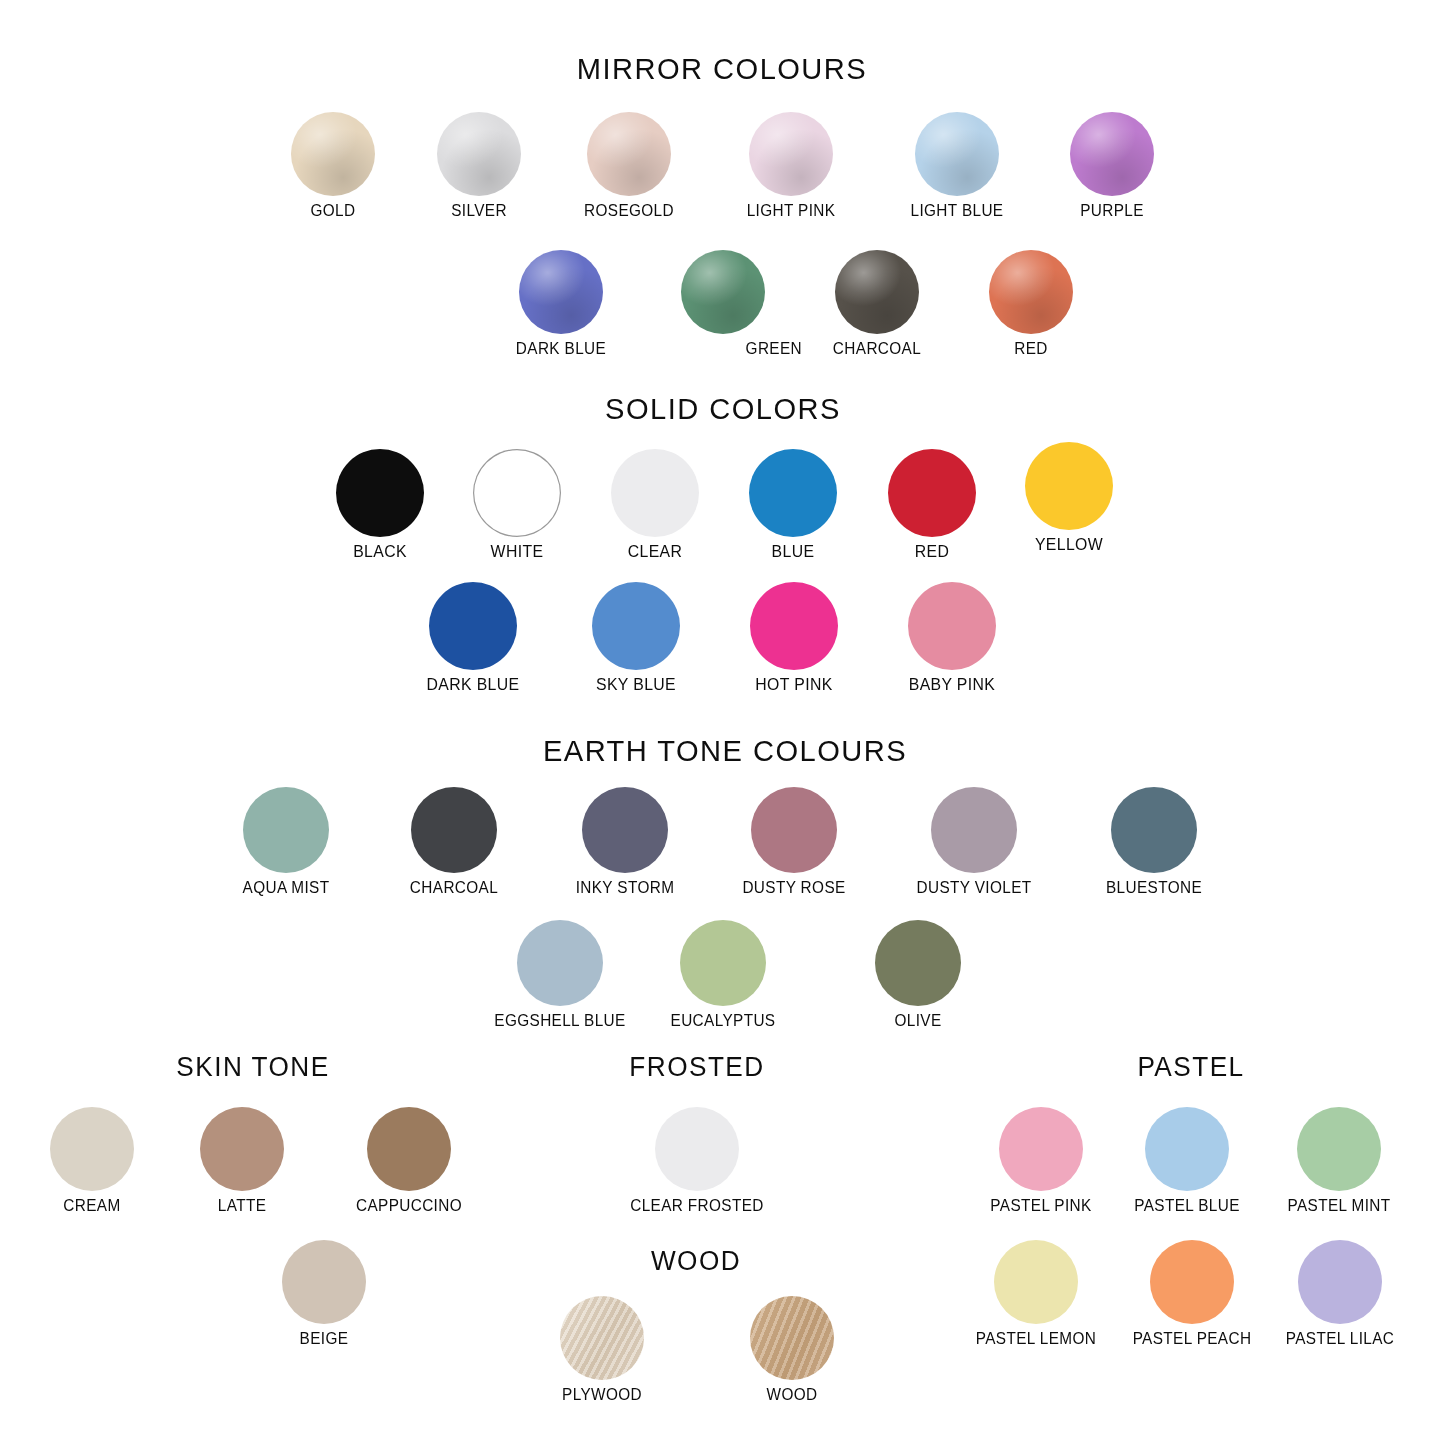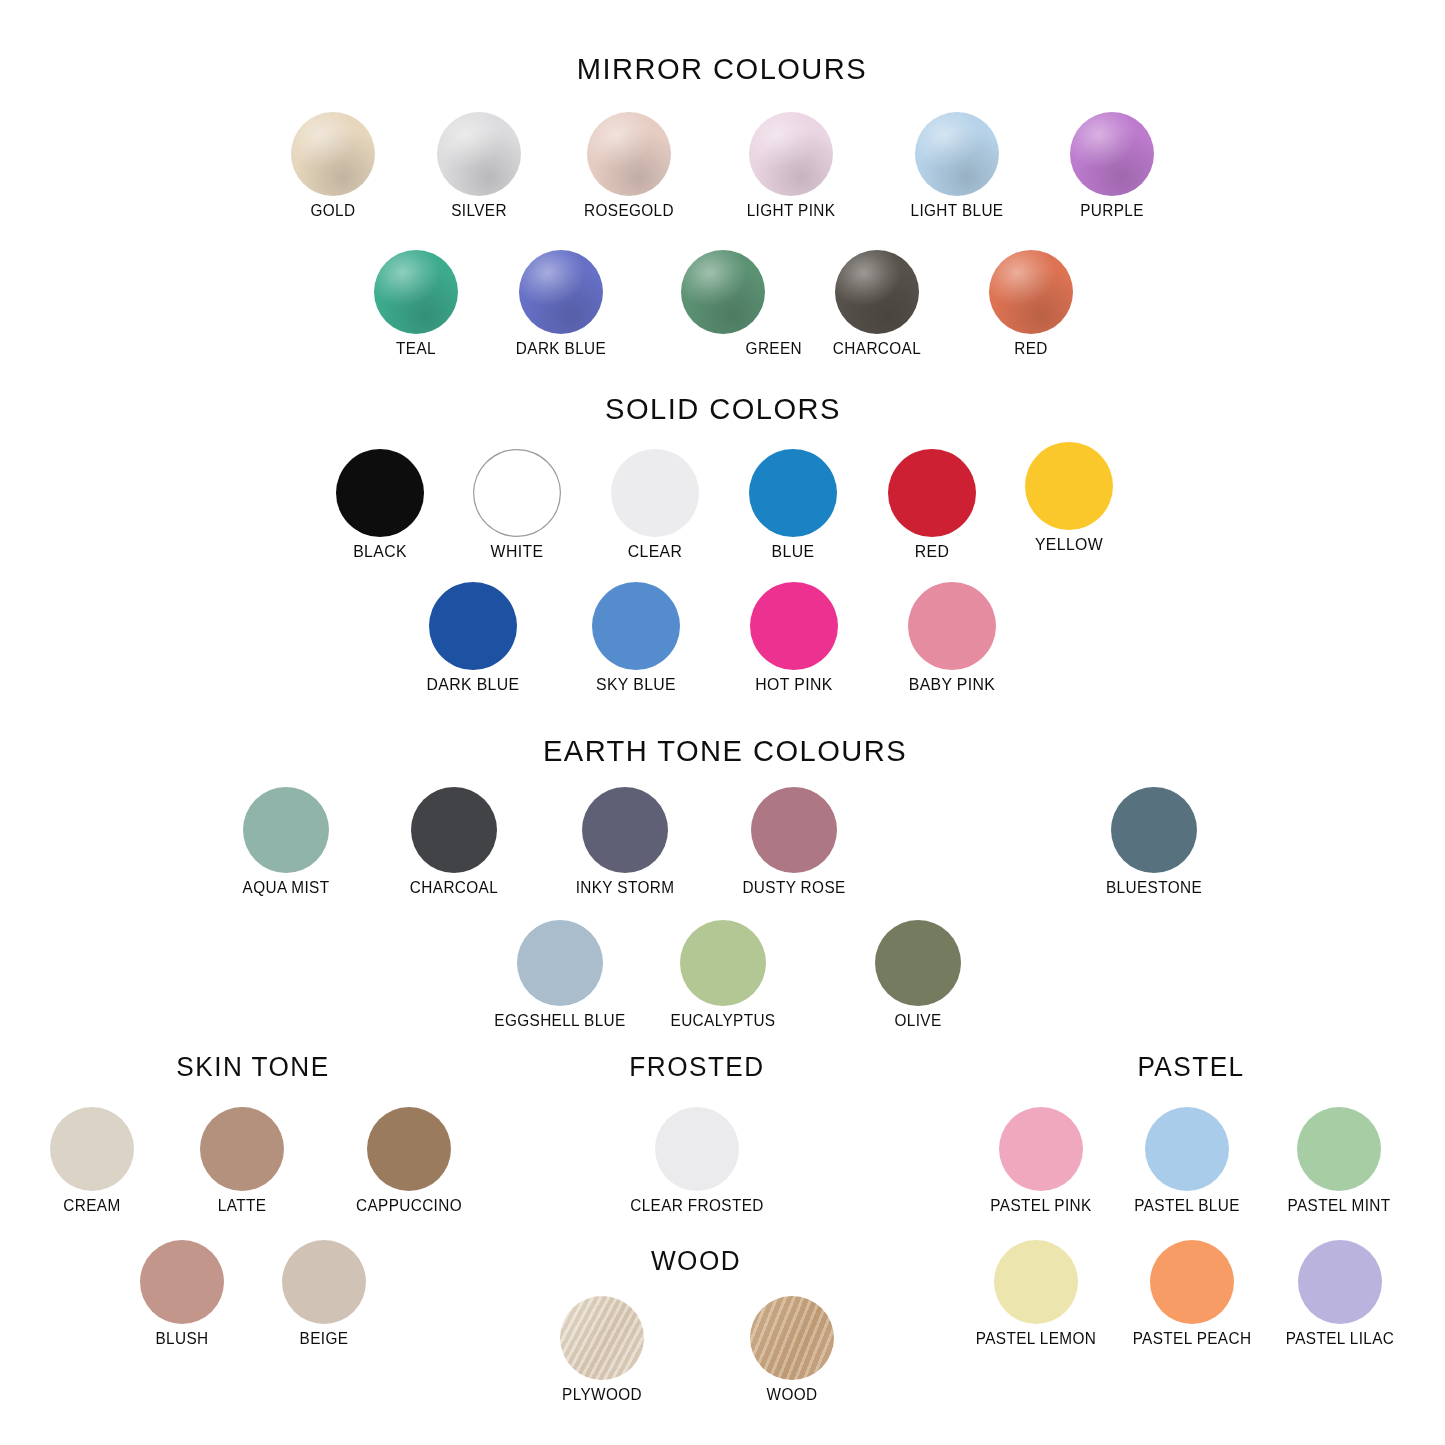--- a/index.html
+++ b/index.html
@@ -94,24 +94,20 @@
       <div class="label">LIGHT PINK</div>
     </div>
     <div class="swatch g-mirror" style="left: 872px; top: 112px; width: 170px;">
       <div class="dot" style="background: radial-gradient(72% 64% at 34% 27%, rgba(255, 255, 255, 0.42) 0%, rgba(255, 255, 255, 0.14) 38%, rgba(255, 255, 255, 0) 62%), radial-gradient(circle at 62% 78%, rgba(0, 0, 0, 0.16) 0%, rgba(0, 0, 0, 0) 58%), rgb(181, 210, 233);"></div>
       <div class="label">LIGHT BLUE</div>
     </div>
     <div class="swatch g-mirror" style="left: 1027px; top: 112px; width: 170px;">
       <div class="dot" style="background: radial-gradient(72% 64% at 34% 27%, rgba(255, 255, 255, 0.42) 0%, rgba(255, 255, 255, 0.14) 38%, rgba(255, 255, 255, 0) 62%), radial-gradient(circle at 62% 78%, rgba(0, 0, 0, 0.16) 0%, rgba(0, 0, 0, 0) 58%), rgb(189, 123, 206);"></div>
       <div class="label">PURPLE</div>
     </div>
-    <div class="swatch g-mirror" style="left: 331px; top: 250px; width: 170px;">
-      <div class="dot" style="background: radial-gradient(72% 64% at 34% 27%, rgba(255, 255, 255, 0.42) 0%, rgba(255, 255, 255, 0.14) 38%, rgba(255, 255, 255, 0) 62%), radial-gradient(circle at 62% 78%, rgba(0, 0, 0, 0.16) 0%, rgba(0, 0, 0, 0) 58%), rgb(61, 171, 142);"></div>
-      <div class="label">TEAL</div>
-    </div>
     <div class="swatch g-mirror" style="left: 476px; top: 250px; width: 170px;">
       <div class="dot" style="background: radial-gradient(72% 64% at 34% 27%, rgba(255, 255, 255, 0.42) 0%, rgba(255, 255, 255, 0.14) 38%, rgba(255, 255, 255, 0) 62%), radial-gradient(circle at 62% 78%, rgba(0, 0, 0, 0.16) 0%, rgba(0, 0, 0, 0) 58%), rgb(102, 112, 198);"></div>
       <div class="label">DARK BLUE</div>
     </div>
     <div class="swatch g-mirror" style="left: 638px; top: 250px; width: 170px; text-align: right;">
       <div class="dot" style="background: radial-gradient(72% 64% at 34% 27%, rgba(255, 255, 255, 0.42) 0%, rgba(255, 255, 255, 0.14) 38%, rgba(255, 255, 255, 0) 62%), radial-gradient(circle at 62% 78%, rgba(0, 0, 0, 0.16) 0%, rgba(0, 0, 0, 0) 58%), rgb(92, 146, 116);"></div>
       <div class="label">GREEN</div>
     </div>
     <div class="swatch g-mirror" style="left: 792px; top: 250px; width: 170px;">
       <div class="dot" style="background: radial-gradient(72% 64% at 34% 27%, rgba(255, 255, 255, 0.42) 0%, rgba(255, 255, 255, 0.14) 38%, rgba(255, 255, 255, 0) 62%), radial-gradient(circle at 62% 78%, rgba(0, 0, 0, 0.16) 0%, rgba(0, 0, 0, 0) 58%), rgb(86, 81, 74);"></div>
@@ -172,20 +168,24 @@
       <div class="label">CHARCOAL</div>
     </div>
     <div class="swatch g-earth" style="left: 540px; top: 787px; width: 170px;">
       <div class="dot" style="background: rgb(95, 96, 118);"></div>
       <div class="label">INKY STORM</div>
     </div>
     <div class="swatch g-earth" style="left: 709px; top: 787px; width: 170px;">
       <div class="dot" style="background: rgb(173, 119, 131);"></div>
       <div class="label">DUSTY ROSE</div>
     </div>
+    <div class="swatch g-earth" style="left: 889px; top: 787px; width: 170px;">
+      <div class="dot" style="background: rgb(169, 155, 167);"></div>
+      <div class="label">DUSTY VIOLET</div>
+    </div>
     <div class="swatch g-earth" style="left: 1069px; top: 787px; width: 170px;">
       <div class="dot" style="background: rgb(87, 113, 127);"></div>
       <div class="label">BLUESTONE</div>
     </div>
     <div class="swatch g-earth" style="left: 475px; top: 920px; width: 170px;">
       <div class="dot" style="background: rgb(169, 189, 204);"></div>
       <div class="label">EGGSHELL BLUE</div>
     </div>
     <div class="swatch g-earth" style="left: 638px; top: 920px; width: 170px;">
       <div class="dot" style="background: rgb(179, 199, 149);"></div>
@@ -201,24 +201,20 @@
       <div class="label">CREAM</div>
     </div>
     <div class="swatch g-bottom" style="left: 157px; top: 1107px; width: 170px;">
       <div class="dot" style="background: rgb(180, 145, 125);"></div>
       <div class="label">LATTE</div>
     </div>
     <div class="swatch g-bottom" style="left: 324px; top: 1107px; width: 170px;">
       <div class="dot" style="background: rgb(155, 123, 94);"></div>
       <div class="label">CAPPUCCINO</div>
     </div>
-    <div class="swatch g-bottom" style="left: 97px; top: 1240px; width: 170px;">
-      <div class="dot" style="background: rgb(195, 150, 140);"></div>
-      <div class="label">BLUSH</div>
-    </div>
     <div class="swatch g-bottom" style="left: 239px; top: 1240px; width: 170px;">
       <div class="dot" style="background: rgb(208, 195, 181);"></div>
       <div class="label">BEIGE</div>
     </div>
     <div class="section-title" style="left: 297px; width: 800px; top: 1052px; font-size: 27px; text-align: center; padding-left: 0px;">FROSTED</div>
     <div class="swatch g-bottom" style="left: 612px; top: 1107px; width: 170px;">
       <div class="dot" style="background: rgb(235, 235, 237);"></div>
       <div class="label">CLEAR FROSTED</div>
     </div>
     <div class="section-title" style="left: 296px; width: 800px; top: 1246px; font-size: 27px; text-align: center; padding-left: 0px;">WOOD</div>

